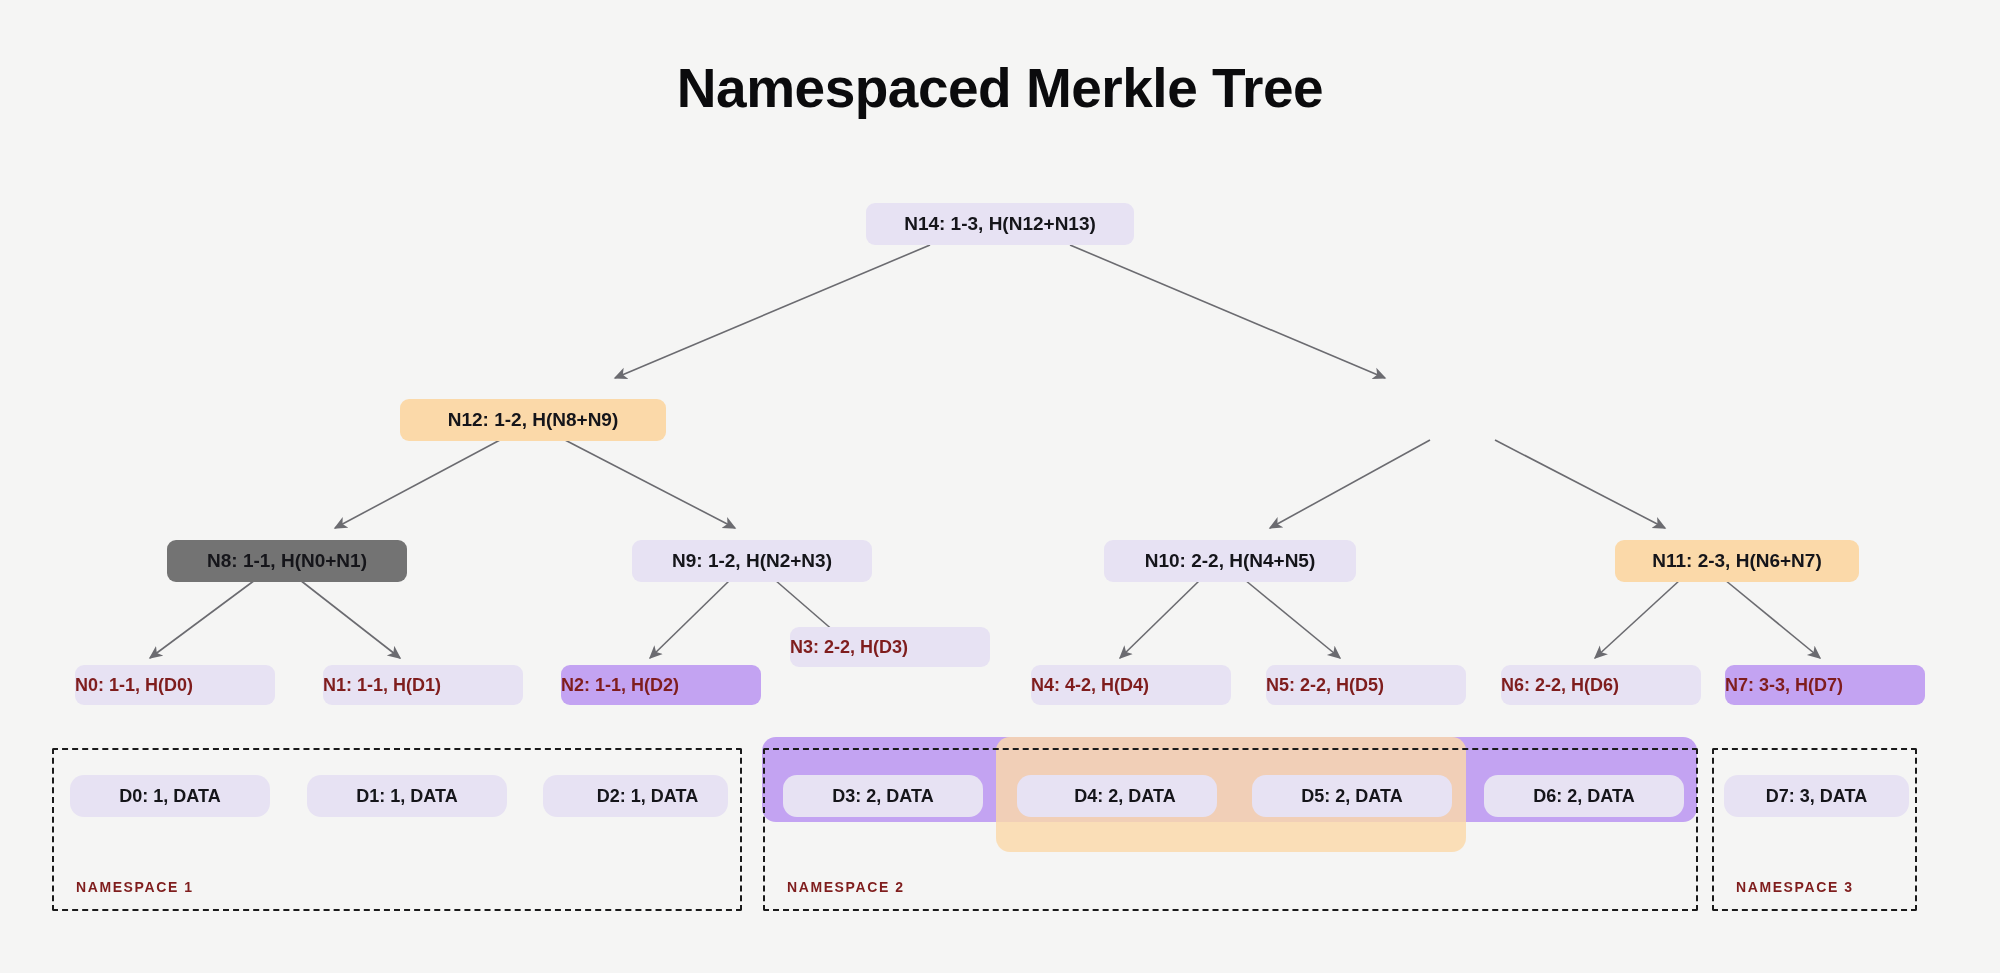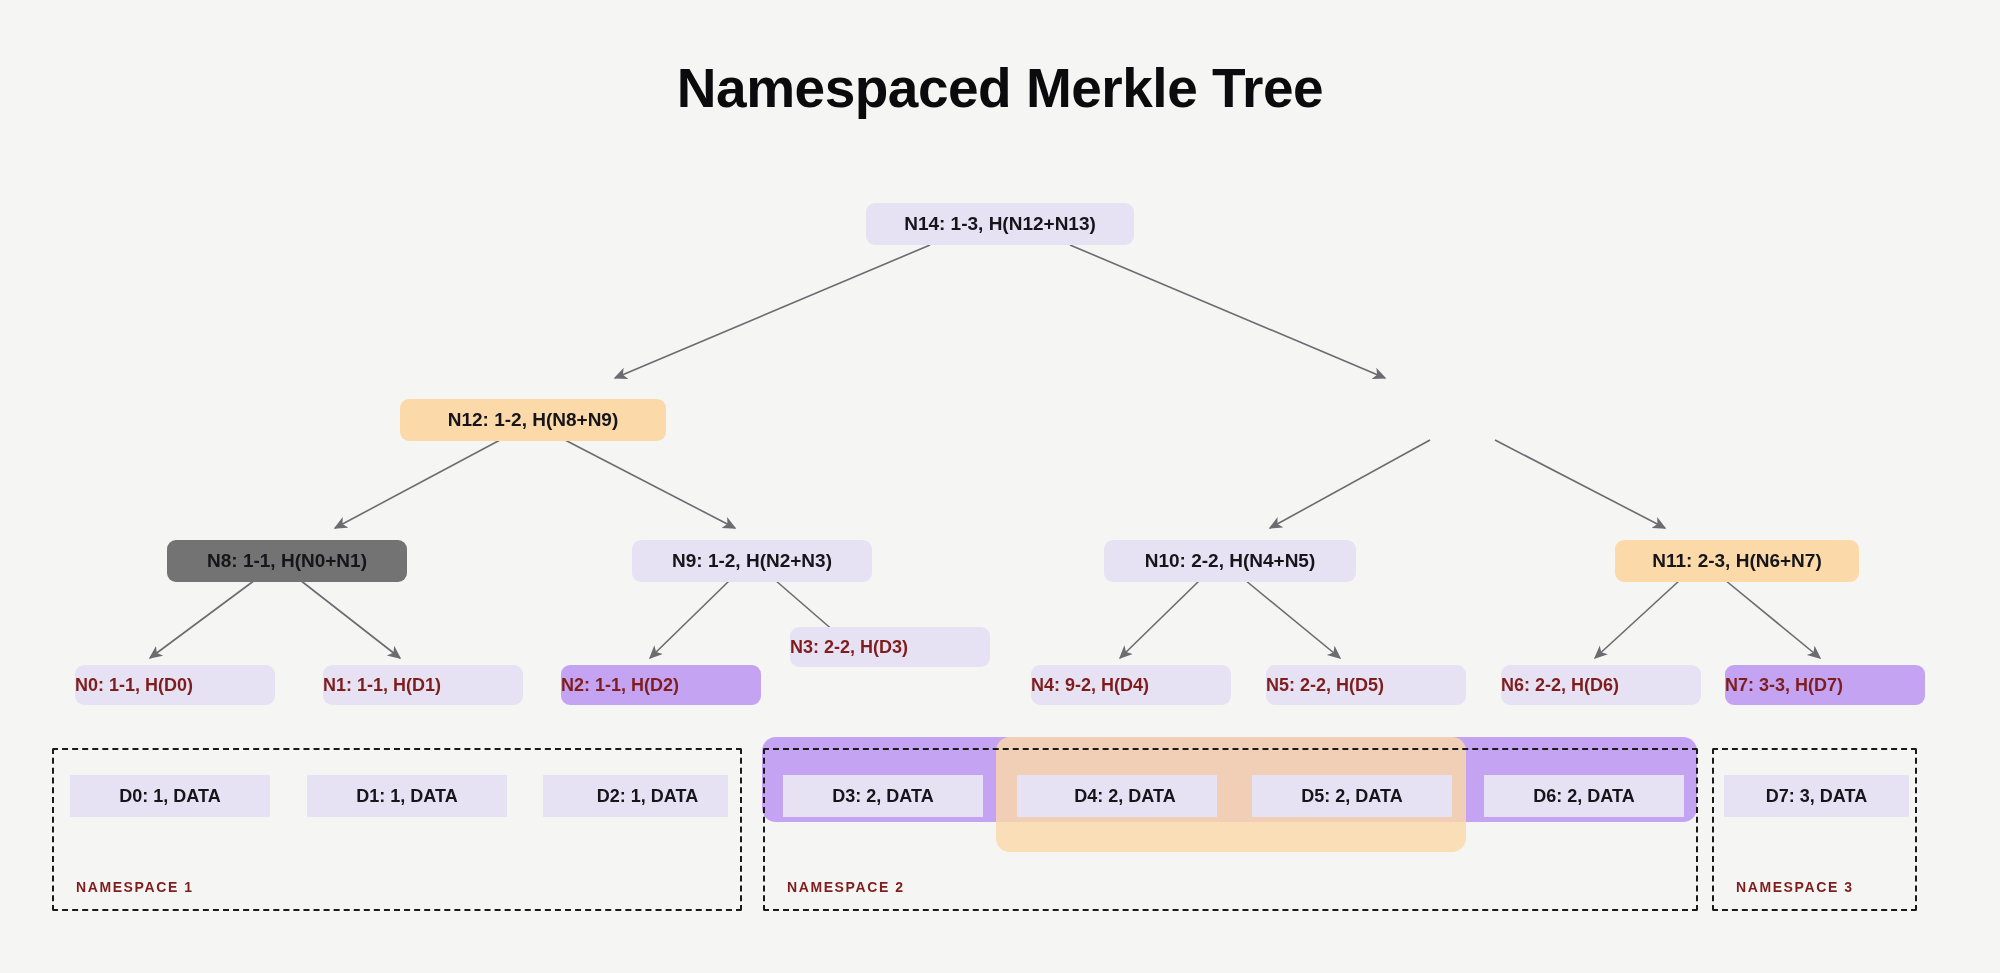--- a/index.html
+++ b/index.html
@@ -104,21 +104,21 @@
     z-index: 3;
   }
   .band-purple { background: #c3a3f2; }
   .band-orange { background: #fbd9a9; opacity: 0.82; }
 
   
   .datablock {
     position: absolute;
     height: 42px;
     line-height: 42px;
-    border-radius: 0;
+    border-radius: 14px;
     background: #e7e2f3;
     color: #15151a;
     font-size: 18px;
     font-weight: bold;
     text-align: center;
     white-space: nowrap;
     box-sizing: border-box;
     z-index: 8;
   }
 </style>
@@ -165,21 +165,21 @@
 
   <div class="node hl-purple" style="left:167px; top:540px; width:240px;">N8: 1-1, H(N0+N1)</div>
   <div class="node" style="left:632px; top:540px; width:240px;">N9: 1-2, H(N2+N3)</div>
   <div class="node" style="left:1104px; top:540px; width:252px;">N10: 2-2, H(N4+N5)</div>
   <div class="node hl-orange" style="left:1580px; top:540px; width:244px;margin-left:35px;">N11: 2-3, H(N6+N7)</div>
 
   <div class="leafhash" style="left:62px; top:665px; width:200px;">N0: 1-1, H(D0)</div>
   <div class="leafhash" style="left:310px; top:665px; width:200px;">N1: 1-1, H(D1)</div>
   <div class="leafhash hl-purple" style="left:548px; top:665px; width:200px;">N2: 1-1, H(D2)</div>
   <div class="leafhash" style="left:777px; top:627px; width:200px;">N3: 2-2, H(D3)</div>
-  <div class="leafhash" style="left:1018px; top:665px; width:200px;">N4: 9-2, H(D4)</div>
+  <div class="leafhash" style="left:1018px; top:665px; width:200px;">N4: 4-2, H(D4)</div>
   <div class="leafhash" style="left:1253px; top:665px; width:200px;">N5: 2-2, H(D5)</div>
   <div class="leafhash" style="left:1488px; top:665px; width:200px;">N6: 2-2, H(D6)</div>
   <div class="leafhash hl-purple" style="left:1712px; top:665px; width:200px;">N7: 3-3, H(D7)</div>
 
   <div class="band band-purple" style="left:762px; top:737px; width:935px; height:85px;"></div>
   <div class="band band-orange" style="left:996px; top:737px; width:470px; height:115px;"></div>
 
   <div class="ns-box" style="left:52px; top:748px; width:690px; height:163px;">
     <span class="ns-label">NAMESPACE 1</span>
   </div>

